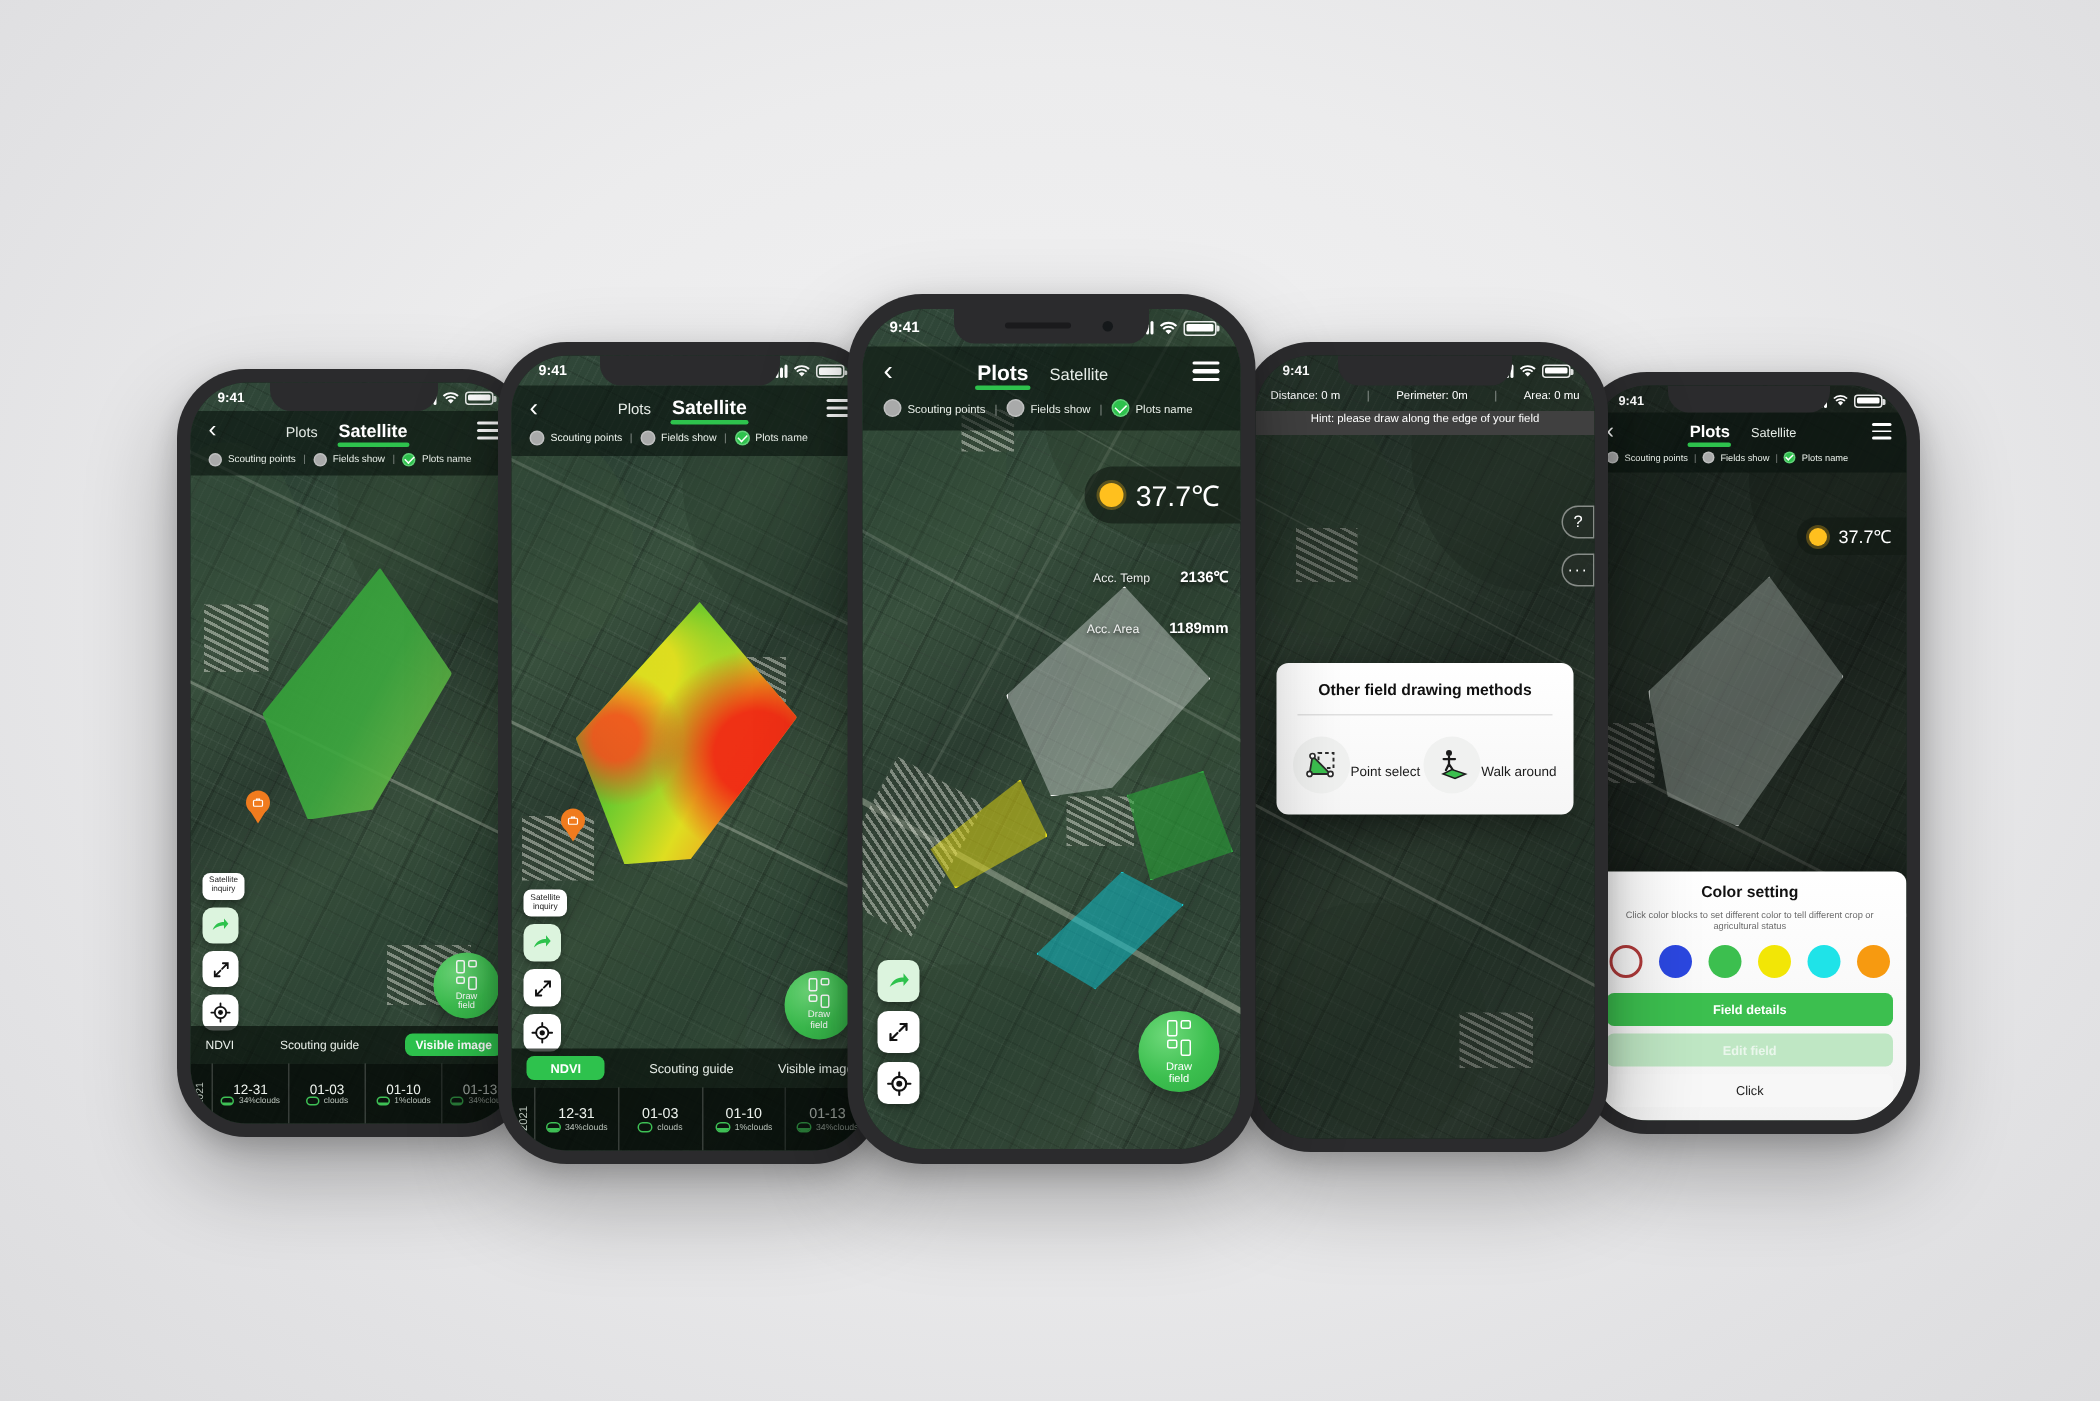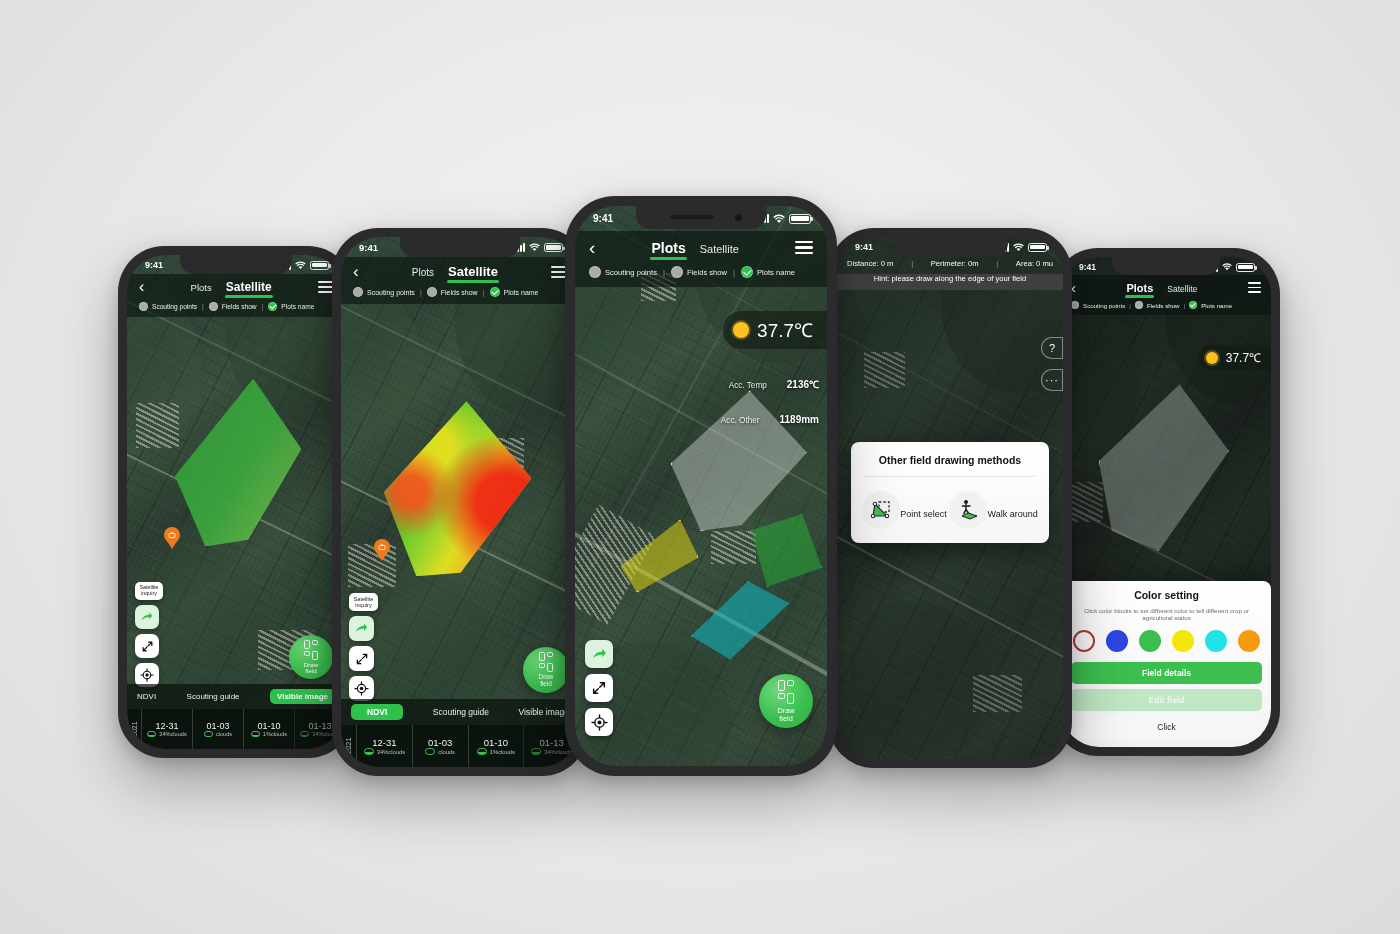--- a/index.html
+++ b/index.html
@@ -839,21 +839,21 @@
       <span class="sun" style="width:16px;height:16px;"></span>
       <span style="font-weight:400;">37.7℃</span>
     </div>
 
     <div class="acc" style="top:148px;right:8px;font-size:8.2px;">
       <div style="margin-bottom:3px;">
         <span class="lbl">Acc. Temp</span>
         <span class="val" style="font-size:10px;">2136℃</span>
       </div>
       <div>
-        <span class="lbl">Acc. Other</span>
+        <span class="lbl">Acc. Area</span>
         <span class="val" style="font-size:10px;">1189mm</span>
       </div>
     </div>
 
     <div class="tools" style="left:10px;bottom:30px;gap:6px;">
       <div class="tool green" style="width:28px;height:28px;">
         <svg width="17" height="17" viewBox="0 0 24 24">
           <path d="M3 17c3-8 9-9 13-9V4l5 6-5 6v-4c-4 0-8 1-13 5z" fill="#2ec24d"></path>
         </svg>
       </div>

